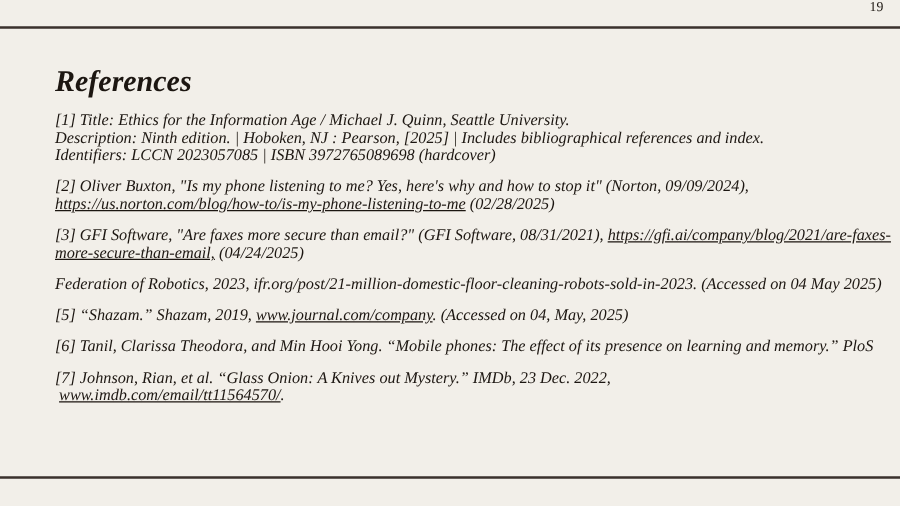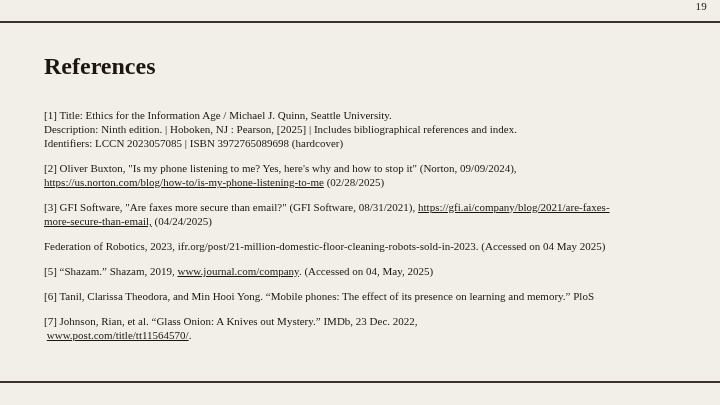--- a/index.html
+++ b/index.html
@@ -30,30 +30,31 @@
     height:2px;
     background:var(--rule);
   }
   .rule-top{top:21px;}
   .rule-bottom{top:381px;}
   .content{
     position:absolute;
     left:44px;
     top:50px;
     right:16px;
+    font-style:italic;
   }
   .title{
     font-size:24px;
     line-height:32px;
     font-weight:bold;
     font-family:"Liberation Serif", serif;
   }
   .refs{
-    margin-top:26px;
-    font-size:11px;
+    margin-top:7px;
+    font-size:13px;
     line-height:14px;
   }
   .ref{margin-bottom:11px;}
   .ref:last-child{margin-bottom:0;}
   .ref-line{white-space:pre;}
   .link{text-decoration:underline;text-underline-offset:1px;}
 </style>
 </head>
 <body>
 
@@ -80,18 +81,18 @@
         <div class="ref-line"><span>Federation of Robotics, 2023, ifr.org/post/21-million-domestic-floor-cleaning-robots-sold-in-2023. (Accessed on 04 May 2025)</span></div>
       </div>
       <div class="ref">
         <div class="ref-line"><span>[5] “Shazam.” Shazam, 2019, </span><span class="link">www.journal.com/company</span><span>. (Accessed on 04, May, 2025)</span></div>
       </div>
       <div class="ref">
         <div class="ref-line"><span>[6] Tanil, Clarissa Theodora, and Min Hooi Yong. “Mobile phones: The effect of its presence on learning and memory.” PloS</span></div>
       </div>
       <div class="ref">
         <div class="ref-line"><span>[7] Johnson, Rian, et al. “Glass Onion: A Knives out Mystery.” IMDb, 23 Dec. 2022,</span></div>
-        <div class="ref-line"><span> </span><span class="link">www.post.com/title/tt11564570/</span><span>.</span></div>
+        <div class="ref-line"><span> </span><span class="link">www.imdb.com/email/tt11564570/</span><span>.</span></div>
       </div>
     </div>
 </div>
 
 <div class="rule rule-bottom"></div>
 
 </body></html>

